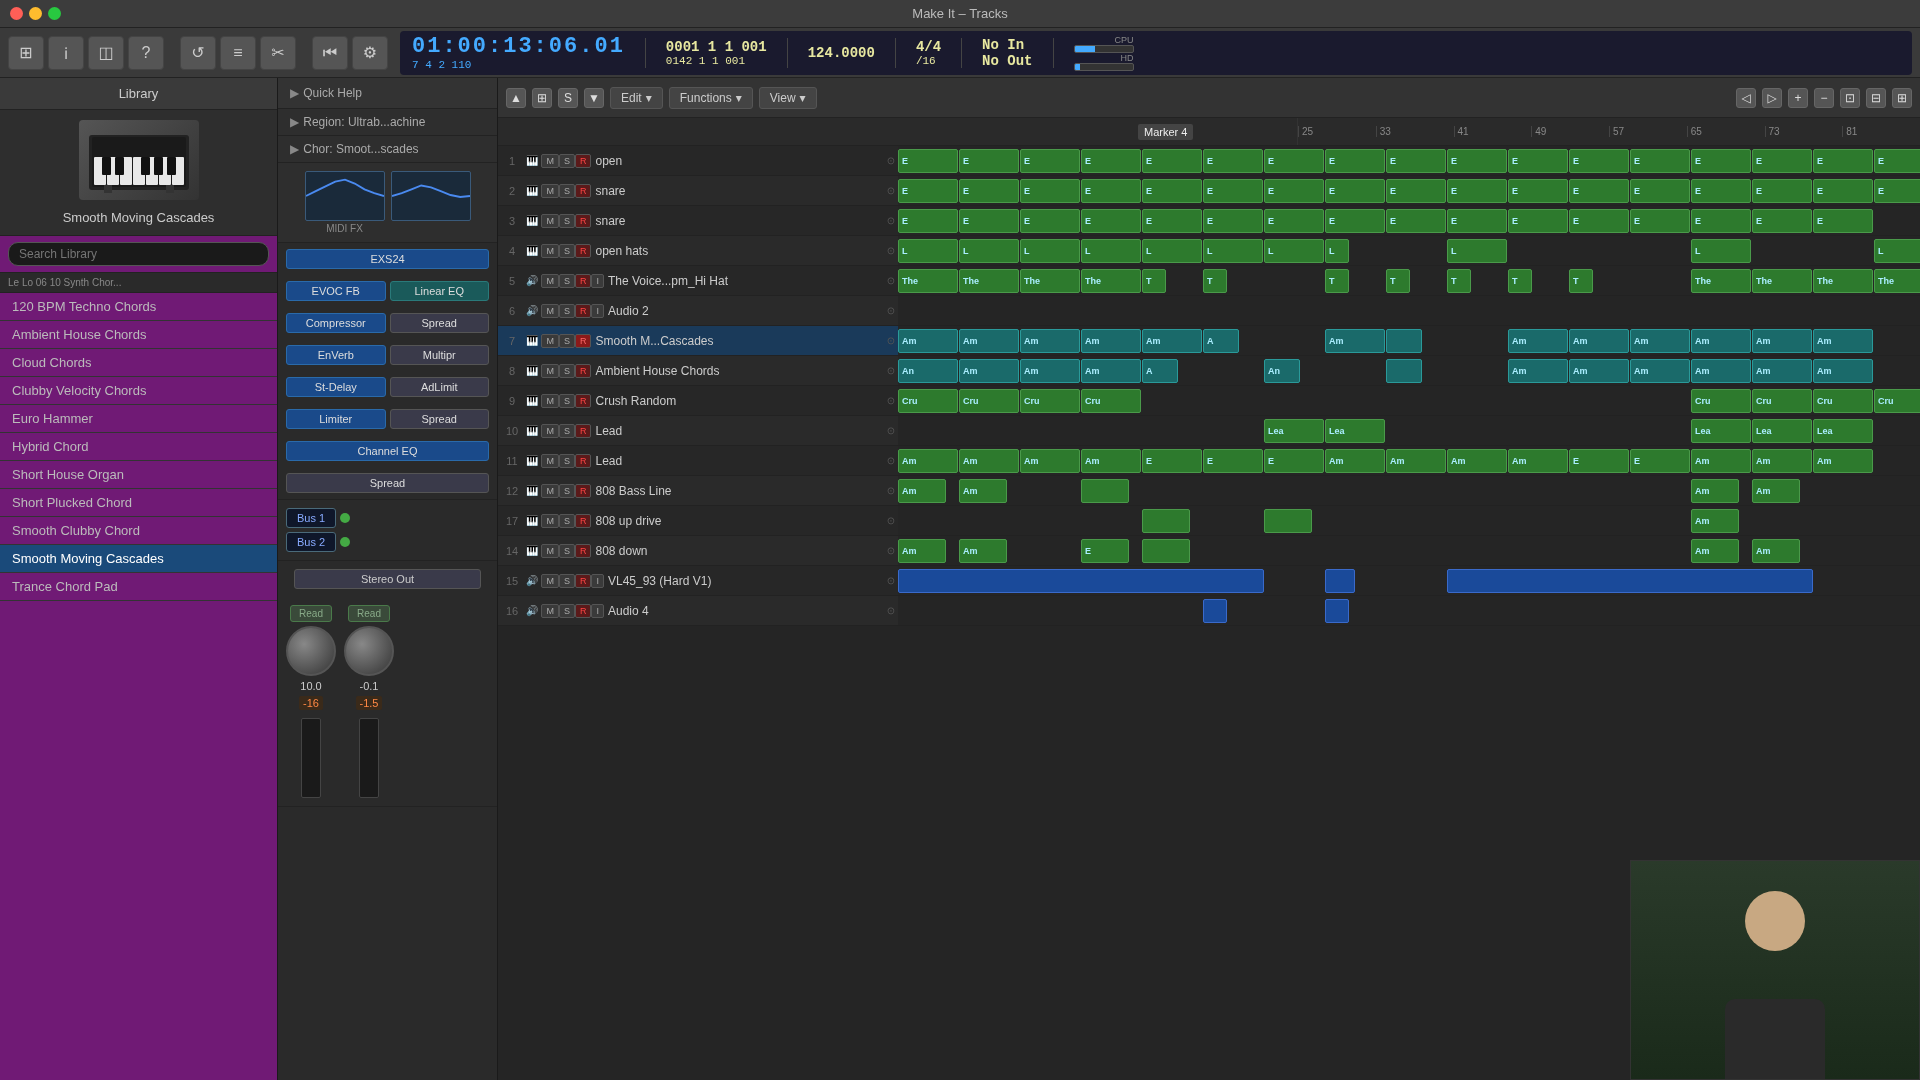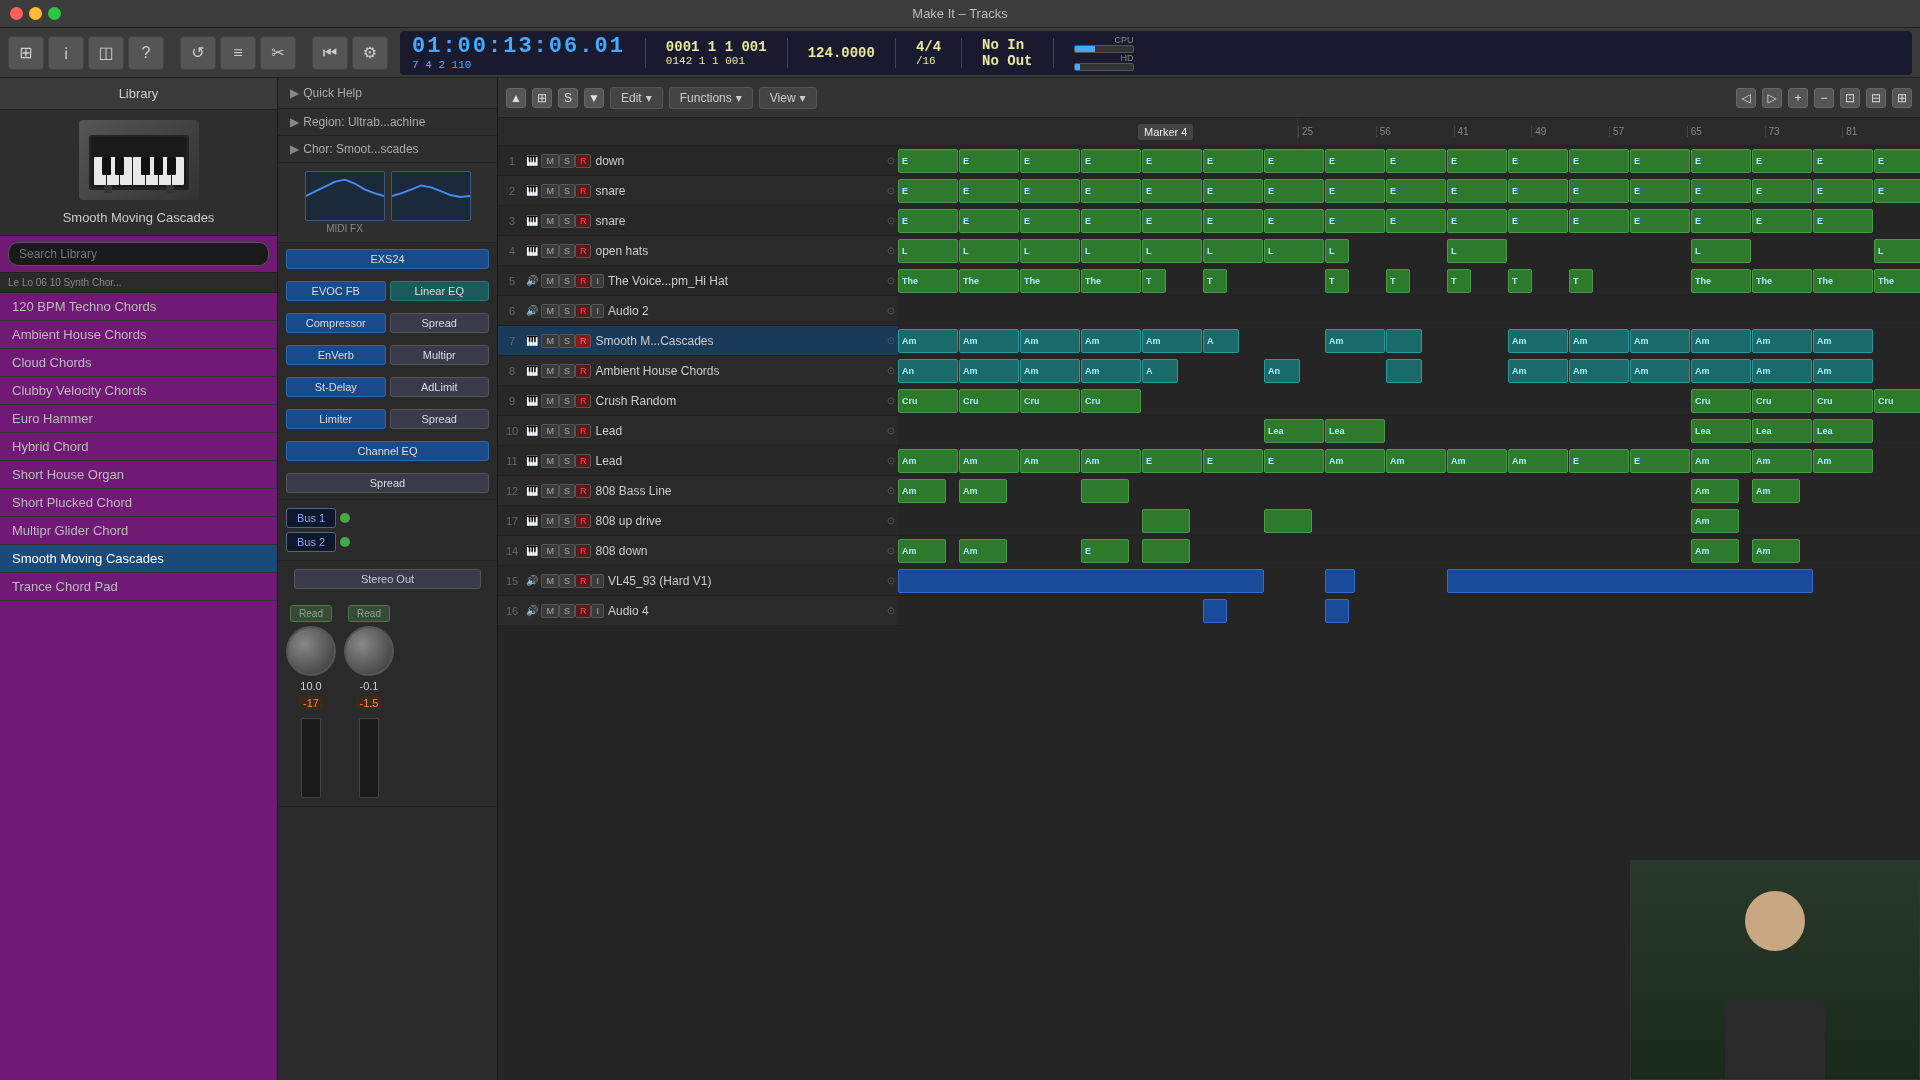--- a/index.html
+++ b/index.html
@@ -656,21 +656,21 @@
     <div id="library-list">
 
     <div class="library-item">120 BPM Techno Chords</div>
         <div class="library-item">Ambient House Chords</div>
         <div class="library-item">Cloud Chords</div>
         <div class="library-item">Clubby Velocity Chords</div>
         <div class="library-item">Euro Hammer</div>
         <div class="library-item">Hybrid Chord</div>
         <div class="library-item">Short House Organ</div>
         <div class="library-item">Short Plucked Chord</div>
-        <div class="library-item">Multipr Glider Chord</div>
+        <div class="library-item">Smooth Clubby Chord</div>
         <div class="library-item selected">Smooth Moving Cascades</div>
         <div class="library-item">Trance Chord Pad</div>
       </div>
   </div>
 
   <div id="channel-panel">
     <div id="quick-help">
       <span class="disclosure-arrow">▶</span><span>Quick Help</span>
     </div>
     <div id="region-info">
@@ -743,21 +743,21 @@
 
     <div style="text-align:center;padding:4px 8px;">
       <div class="stereo-out-btn">Stereo Out</div>
     </div>
 
     <div id="fader-section">
       <div class="fader-col">
         <div class="read-btn">Read</div>
         <div class="fader-knob"></div>
         <div class="fader-val">10.0</div>
-        <div class="fader-db">-17</div>
+        <div class="fader-db">-16</div>
         <div class="fader-bar"></div>
       </div>
       <div class="fader-col">
         <div class="read-btn">Read</div>
         <div class="fader-knob"></div>
         <div class="fader-val">-0.1</div>
         <div class="fader-db">-1.5</div>
         <div class="fader-bar"></div>
       </div>
     </div>
@@ -786,21 +786,21 @@
       <div class="track-tb-icon">−</div>
       <div class="track-tb-icon">⊡</div>
       <div class="track-tb-icon">⊟</div>
       <div class="track-tb-icon">⊞</div>
     </div>
 
     <div id="timeline-ruler">
       <div style="width:400px;min-width:400px;border-right:1px solid #333;height:100%;"></div>
       <div class="ruler-marks">
         <div class="ruler-mark">25</div>
-        <div class="ruler-mark">56</div>
+        <div class="ruler-mark">33</div>
         <div class="ruler-mark">41</div>
         <div class="ruler-mark">49</div>
         <div class="ruler-mark">57</div>
         <div class="ruler-mark">65</div>
         <div class="ruler-mark">73</div>
         <div class="ruler-mark">81</div>
       </div>
       <div class="marker-label">Marker 4</div>
     </div>
 
@@ -809,21 +809,21 @@
 
       <div class="track-row">
     <div class="track-num">1</div>
     <div class="track-icons">
       <span style="color:#f84;font-size:10px;">🎹</span>
     </div>
     <div class="msri-btn">M</div>
     <div class="msri-btn">S</div>
     <div class="msri-btn rec">R</div>
 
-    <div class="track-name">down</div>
+    <div class="track-name">open</div>
     <div class="track-end-icon">⊙</div>
   </div>
           <div class="track-row">
     <div class="track-num">2</div>
     <div class="track-icons">
       <span style="color:#f84;font-size:10px;">🎹</span>
     </div>
     <div class="msri-btn">M</div>
     <div class="msri-btn">S</div>
     <div class="msri-btn rec">R</div>

